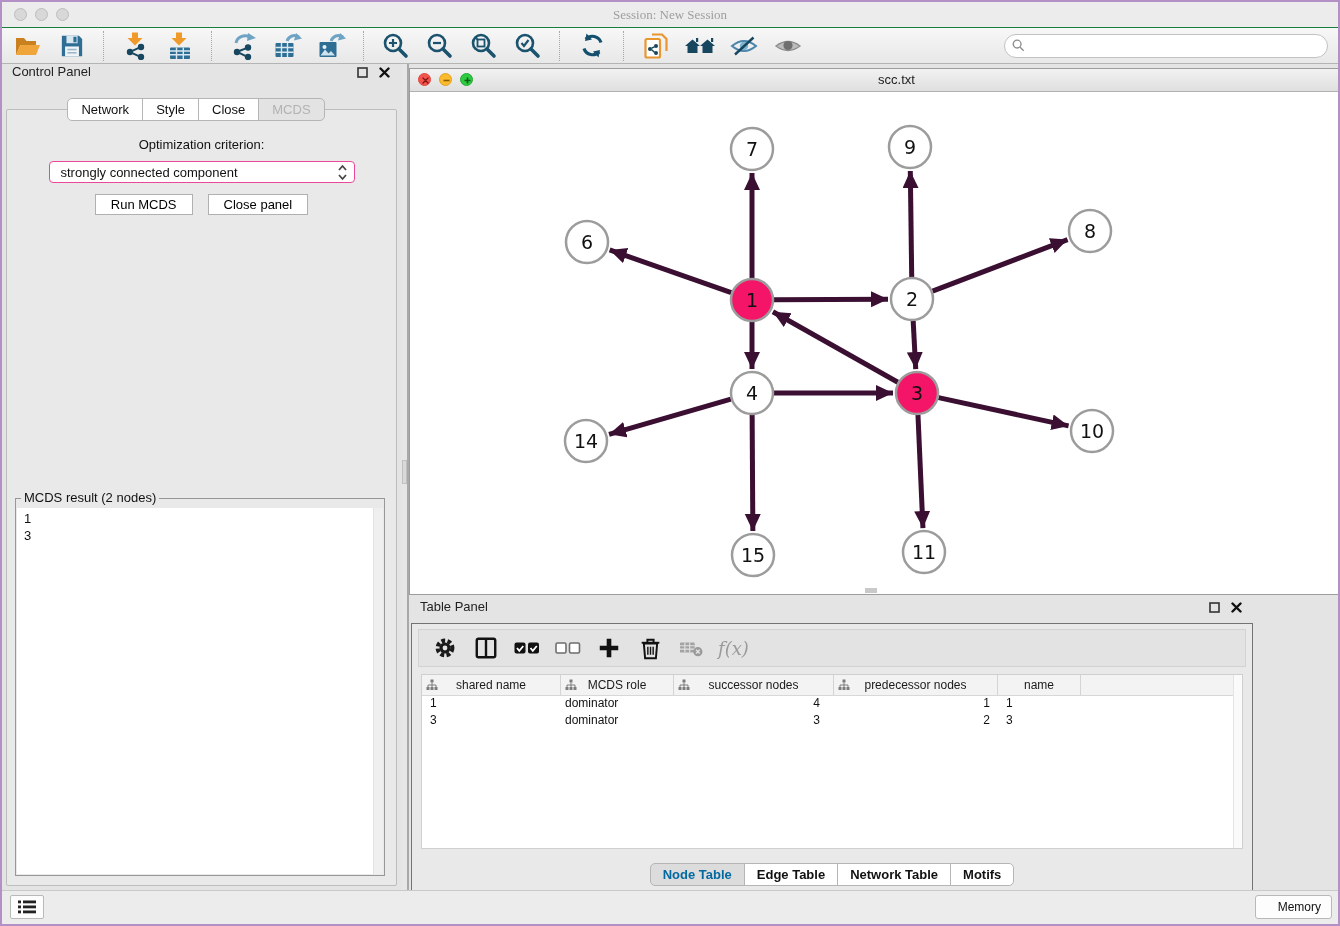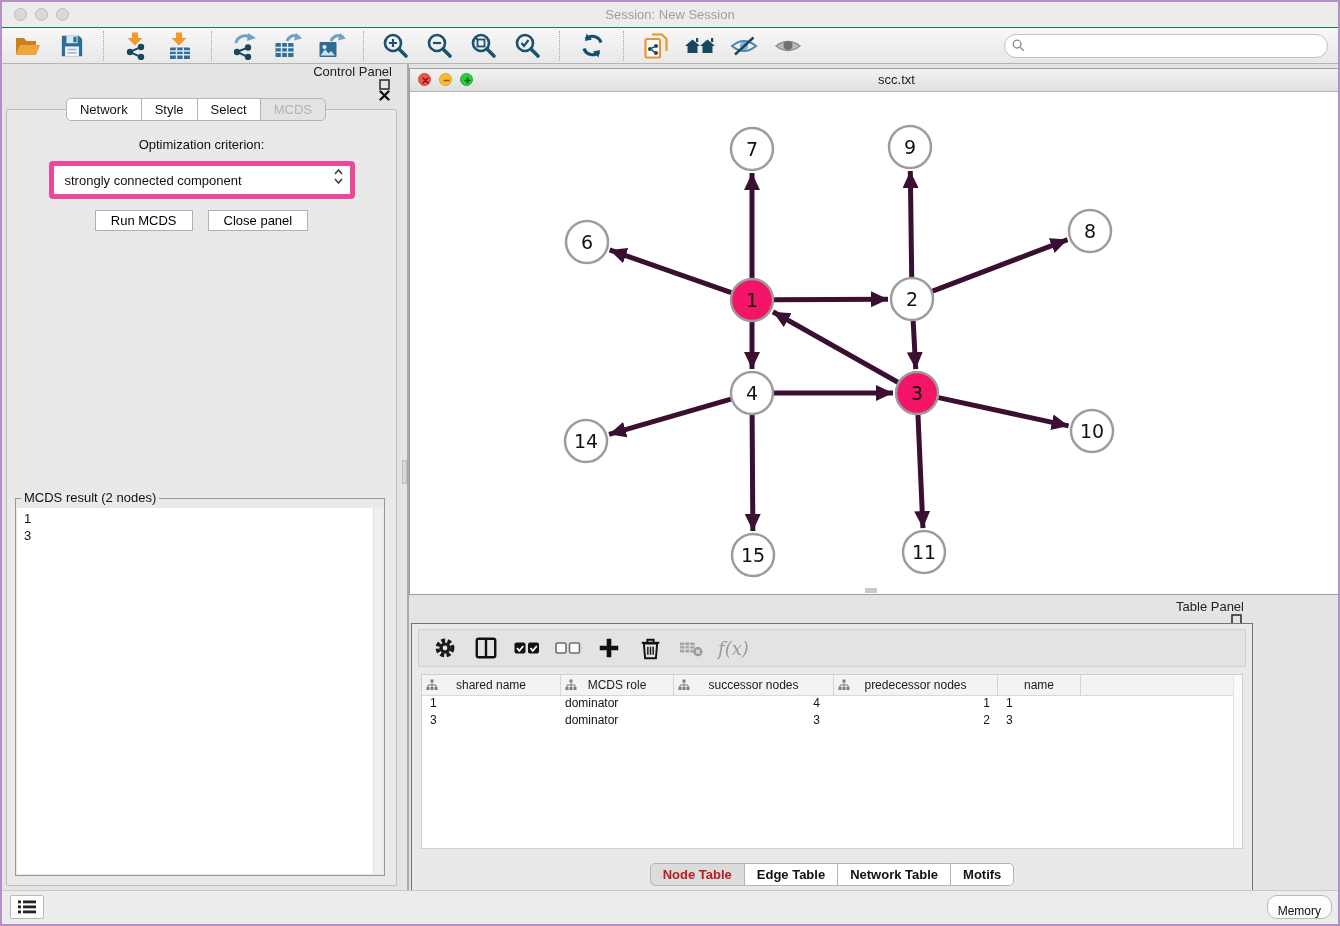--- a/index.html
+++ b/index.html
@@ -1,44 +1,44 @@
 <!DOCTYPE html>
 <html><head>
 <meta charset="utf-8">
 <style>
   html,body{margin:0;padding:0;background:#d8d8d8;}
   #app{position:relative;width:1340px;height:926px;box-sizing:border-box;
        border:2px solid #b391c6;background:#e4e4e4;overflow:hidden;
        font-family:"Liberation Sans",sans-serif;color:#111;}
   
-  .titlebar{position:absolute;left:0;top:0;right:0;height:25px;background:#ececec;border-bottom:1px solid #15803d;}
+  .titlebar{position:absolute;left:0;top:0;right:0;height:25px;background:#ececec;border-bottom:1px solid #15803d;font-family:Liberation Serif, serif;}
   .titlebar .apptitle{position:absolute;left:0;right:0;top:0;line-height:25px;text-align:center;color:#9e9e9e;font-size:13px;}
   .dimdot{position:absolute;top:6px;width:13px;height:13px;border-radius:50%;background:#d8d8d8;border:1px solid #bdbdbd;box-sizing:border-box;}
   
   .toolbar{position:absolute;left:0;right:0;top:26px;height:36px;background:linear-gradient(#f7f7f7,#e8e8e8);
            border-bottom:1px solid #b4b4b4;display:flex;align-items:center;padding:0 10px;gap:12px;box-sizing:border-box;}
   .tbtn{width:32px;height:32px;display:flex;align-items:center;justify-content:center;flex:0 0 auto;}
   .tsep{height:30px;border-left:1px dotted #a6a6a6;flex:0 0 1px;margin:0 3px;}
   .searchwrap{margin-left:auto;position:relative;}
   .searchwrap input{width:288px;height:22px;border:1px solid #c2c2c2;border-radius:12px;background:#fff;
                     padding:0 8px 0 26px;font-size:13px;outline:none;font-family:"Liberation Sans",sans-serif;}
   .searchwrap svg{position:absolute;left:8px;top:5px;}
   
-  .phead{position:absolute;left:0;right:0;top:0;height:24px;display:flex;align-items:flex-end;padding:0 10px;box-sizing:border-box;font-size:13px;color:#222;flex-direction:column;}
+  .phead{position:absolute;left:0;right:0;top:0;height:24px;display:flex;align-items:flex-start;padding:0 10px;box-sizing:border-box;font-size:13px;color:#222;}
   .phead .sp{flex:1;}
   .picon{width:16px;height:16px;display:flex;align-items:center;justify-content:center;margin-left:6px;}
   
   .cpanel{position:absolute;left:0;top:62px;width:400px;height:826px;}
   .ptabs{position:absolute;top:34px;left:0;right:12px;display:flex;justify-content:center;z-index:3;}
   .ptab{background:#fff;border:1px solid #b5b5b5;padding:3px 13px;font-size:13px;margin-left:-1px;cursor:default;}
   .ptab.first{border-radius:5px 0 0 5px;margin-left:0;}
   .ptab.sel{background:#e3e3e3;color:#b2b2b2;border-radius:0 5px 5px 0;}
   .pbody{position:absolute;top:45px;left:4px;right:5px;bottom:4px;background:#e9e9e9;border:1px solid #bdbdbd;border-radius:2px;}
   .optlabel{margin-top:27px;text-align:center;font-size:13px;}
-  .selectbox{position:relative;margin:9px auto 0 auto;width:306px;height:38px;background:#fff;border:5px solid #ec4899;border-radius:4px;
+  .selectbox{position:relative;margin:9px auto 0 auto;width:306px;height:22px;background:#fff;border:1px solid #ec4899;border-radius:4px;
              display:flex;align-items:center;font-size:13px;padding-left:11px;box-sizing:border-box;}
   .stepper{position:absolute;right:7px;top:2px;}
   .btnrow{display:flex;justify-content:center;gap:15px;margin-top:11px;}
   .pbtn{background:#fff;border:1px solid #b0b0b0;border-radius:0;font-size:13px;padding:2px 15px;height:21px;box-sizing:border-box;font-family:"Liberation Sans",sans-serif;}
   .resultgroup{position:absolute;left:8px;right:11px;top:388px;bottom:9px;border:1px solid #979797;}
   .resultlegend{position:absolute;top:-9px;left:5px;background:#e9e9e9;padding:0 3px;font-size:13px;}
   .resultinner{position:absolute;left:1px;right:1px;top:9px;bottom:1px;background:#fff;font-size:13px;line-height:17px;padding:2px 0 0 7px;box-sizing:border-box;}
   .resultscroll{position:absolute;right:1px;top:9px;bottom:1px;width:9px;background:#efefef;border-left:1px solid #e2e2e2;}
   
   .vdivider{position:absolute;left:400px;top:62px;width:7px;height:828px;background:#e6e6e6;border-right:2px solid #a9a9a9;box-sizing:border-box;}
@@ -59,28 +59,28 @@
   .fx{font-family:"DejaVu Serif",serif;font-style:italic;font-size:18px;color:#9a9a9a;}
   .ttable{position:absolute;left:9px;right:9px;top:50px;bottom:42px;background:#fff;border:1px solid #cfcfcf;overflow:hidden;}
   .thead{display:flex;height:20px;background:#f3f3f3;border-bottom:1px solid #d8d8d8;font-size:12px;color:#1a1a1a;}
   .thcell{position:relative;border-right:1px solid #d4d4d4;display:flex;align-items:center;justify-content:center;box-sizing:border-box;}
   .thcell svg{position:absolute;left:4px;top:4px;}
   .trow{display:flex;height:17px;font-size:12px;color:#111;}
   .tcell{box-sizing:border-box;overflow:hidden;white-space:nowrap;}
   .tscroll{position:absolute;right:0;top:0;bottom:0;width:8px;background:#fafafa;border-left:1px solid #e4e4e4;}
   .ttabs{position:absolute;left:0;right:0;bottom:5px;display:flex;justify-content:center;}
   .ttab{background:#fff;border:1px solid #b5b5b5;padding:3px 12px;font-size:13px;font-weight:600;margin-left:-1px;}
-  .ttab.sel{background:#dcdcdc;color:#b91c1c;border-radius:5px 0 0 5px;margin-left:0;}
+  .ttab.sel{background:#dcdcdc;color:#0369a1;border-radius:5px 0 0 5px;margin-left:0;}
   .ttab.last{border-radius:0 5px 5px 0;}
   
   .statusbar{position:absolute;left:0;right:0;bottom:0;height:33px;background:#ececec;border-top:1px solid #c9c9c9;}
   .sbtn{position:absolute;left:8px;top:4px;width:34px;height:24px;background:#fdfdfd;border:1px solid #b9b9b9;border-radius:2px;
         display:flex;align-items:center;justify-content:center;box-sizing:border-box;}
-  .membtn{position:absolute;right:6px;top:4px;height:24px;background:#fdfdfd;border:1px solid #b9b9b9;border-radius:10px;
-          display:flex;align-items:center;padding:0 10px;font-size:12px;box-sizing:border-box;flex-direction:column;}
+  .membtn{position:absolute;right:6px;top:4px;height:24px;background:#fdfdfd;border:1px solid #b9b9b9;border-radius:3px;
+          display:flex;align-items:center;padding:0 10px;font-size:12px;box-sizing:border-box;}
   .memdot{width:12px;height:12px;border-radius:50%;}
 </style>
 </head>
 <body>
 
 <div id="app">
 
   <div class="titlebar">
     <span class="dimdot" style="left:12px"></span>
     <span class="dimdot" style="left:33px"></span>
@@ -241,21 +241,21 @@
       </span>
       <span class="picon">
         <svg width="11" height="11" viewBox="0 0 11 11">
             <path d="M1.5 1.5 L9.5 9.5 M9.5 1.5 L1.5 9.5" stroke="#111" stroke-width="2.4" stroke-linecap="round"></path>
           </svg>
       </span>
     </div>
     <div class="ptabs">
       <div class="ptab first">Network</div>
       <div class="ptab">Style</div>
-      <div class="ptab">Select</div>
+      <div class="ptab">Close</div>
       <div class="ptab sel">MCDS</div>
     </div>
     <div class="pbody">
       <div class="optlabel">Optimization criterion:</div>
       <div class="selectbox">
         <span>strongly connected component</span>
         <span class="stepper">
           <svg width="9" height="17" viewBox="0 0 9 17">
             <path d="M1 6 L4.5 2 L8 6" fill="none" stroke="#444" stroke-width="1.7"></path>
             <path d="M1 11 L4.5 15 L8 11" fill="none" stroke="#444" stroke-width="1.7"></path>

